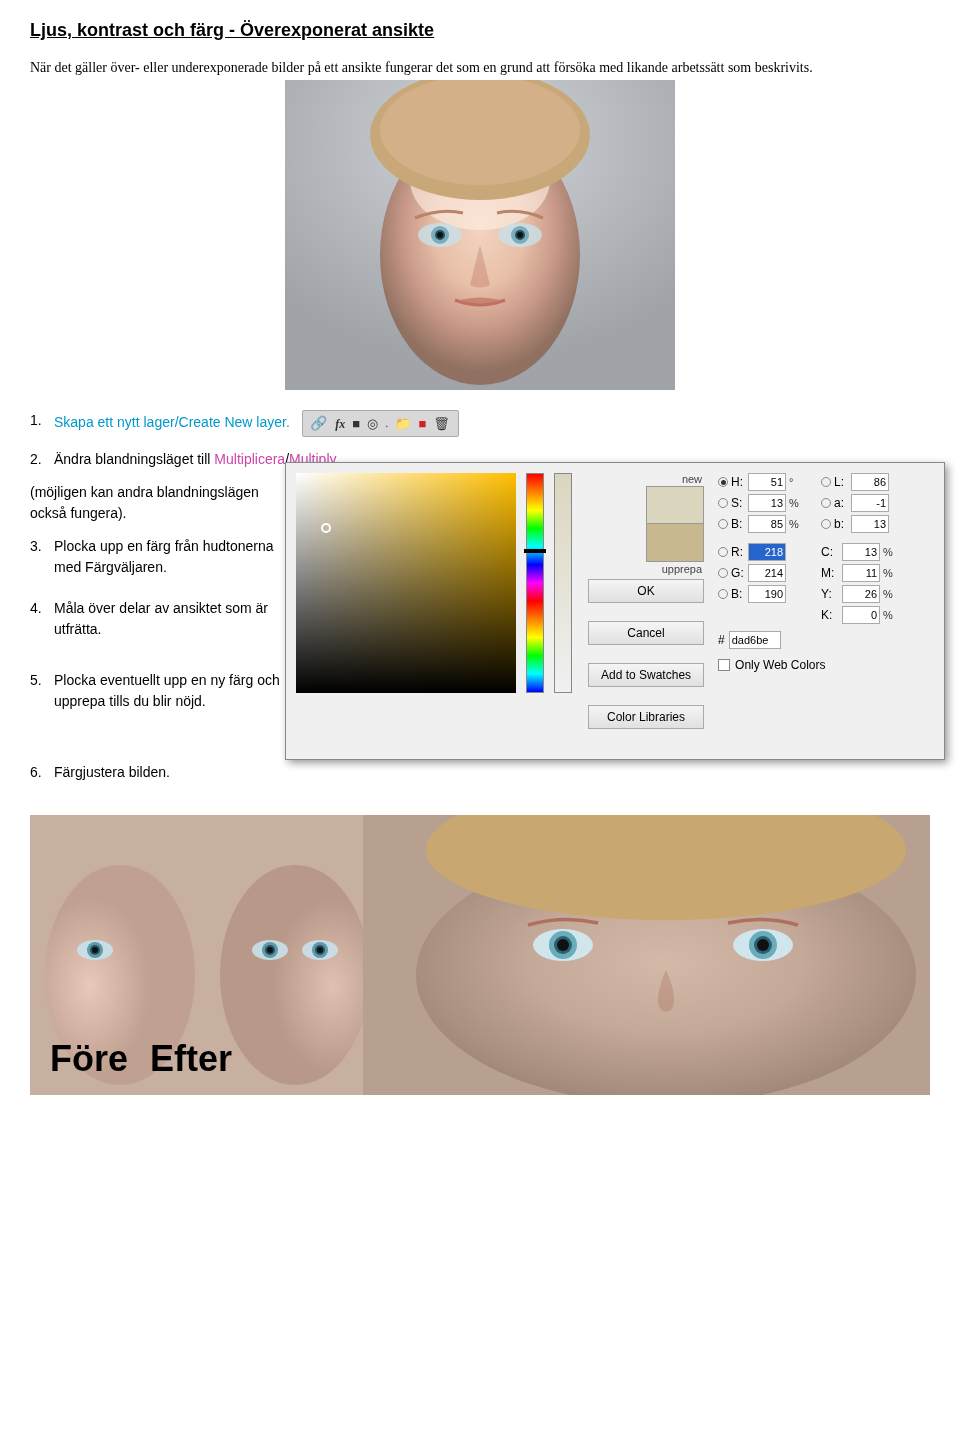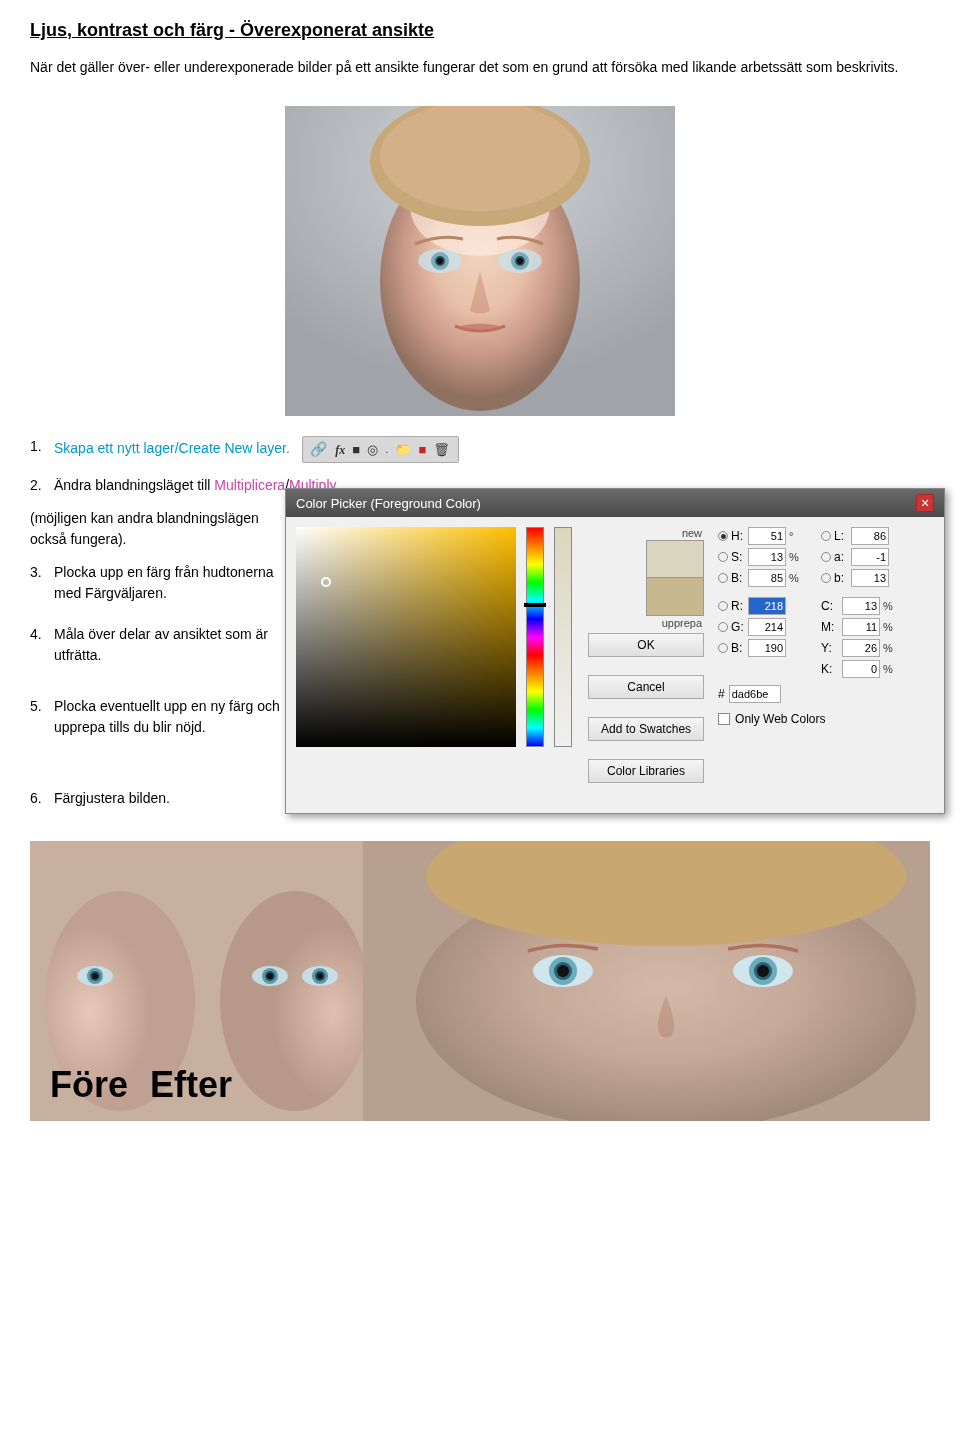--- a/index.html
+++ b/index.html
@@ -14,22 +14,23 @@
     h1 {
       font-size: 18px;
       font-weight: bold;
       text-decoration: underline;
       margin-bottom: 16px;
       color: #000;
     }
     .intro-text {
       font-size: 14px;
       line-height: 1.5;
-      margin-bottom: 28px;
+      margin-bottom: 2px;
       color: #000;
+      font-family: Liberation Serif, serif;
     }
     .face-image-container {
       display: flex;
       justify-content: center;
       margin-bottom: 20px;
     }
     .face-image {
       width: 390px;
       height: 310px;
       background: linear-gradient(160deg, #c8c8c8 0%, #d4a090 20%, #e8c0a8 35%, #f0d0c0 45%, #e0c0b0 55%, #c09080 70%, #908070 85%, #6a6060 100%);
@@ -420,24 +421,20 @@
     </div>
 
     <div class="step-row" style="margin-top:50px;">
       <span class="step-number">6.</span>
       <span class="step-text">Färgjustera bilden.</span>
     </div>
   </div>
 
   <div class="color-picker-dialog">
 
-    <div class="dialog-titlebar">
-      <span>Color Picker (Foreground Color)</span>
-      <div class="dialog-close-btn">✕</div>
-    </div>
 
     <div class="dialog-body">
 
       <div class="color-gradient">
         <div class="color-gradient-inner">
           <div class="color-picker-cursor"></div>
         </div>
       </div>
 
       <div class="hue-slider">

